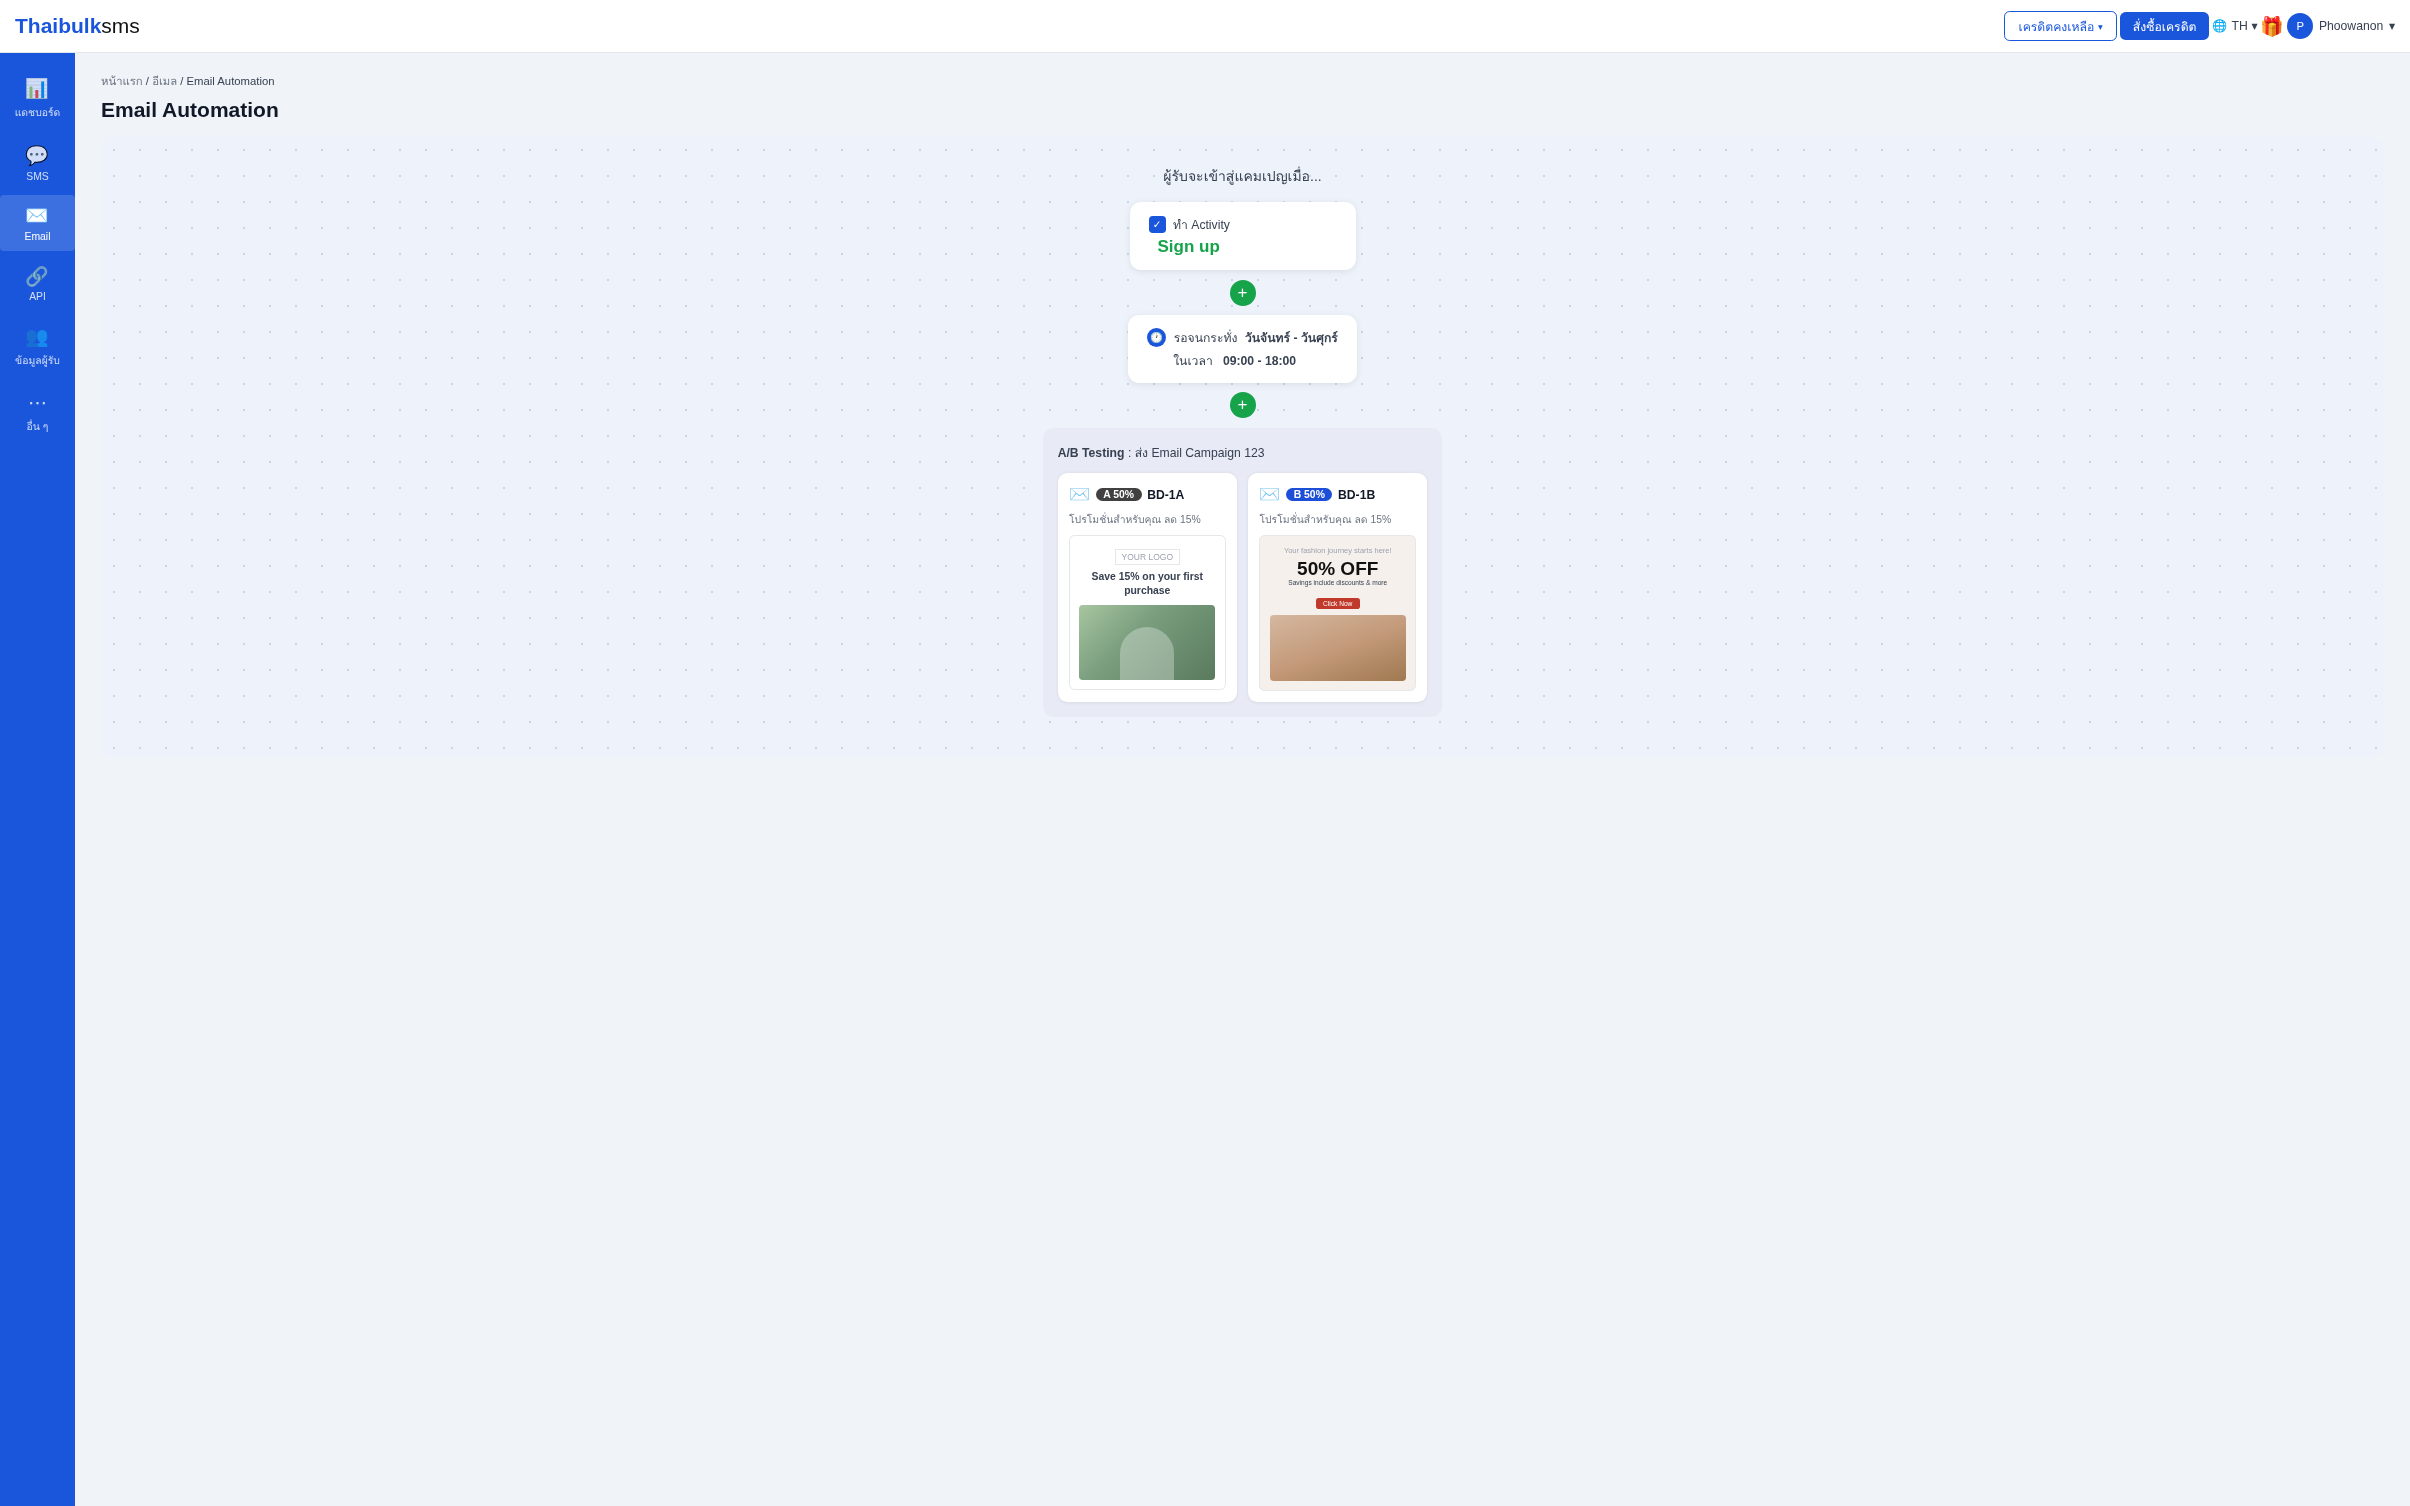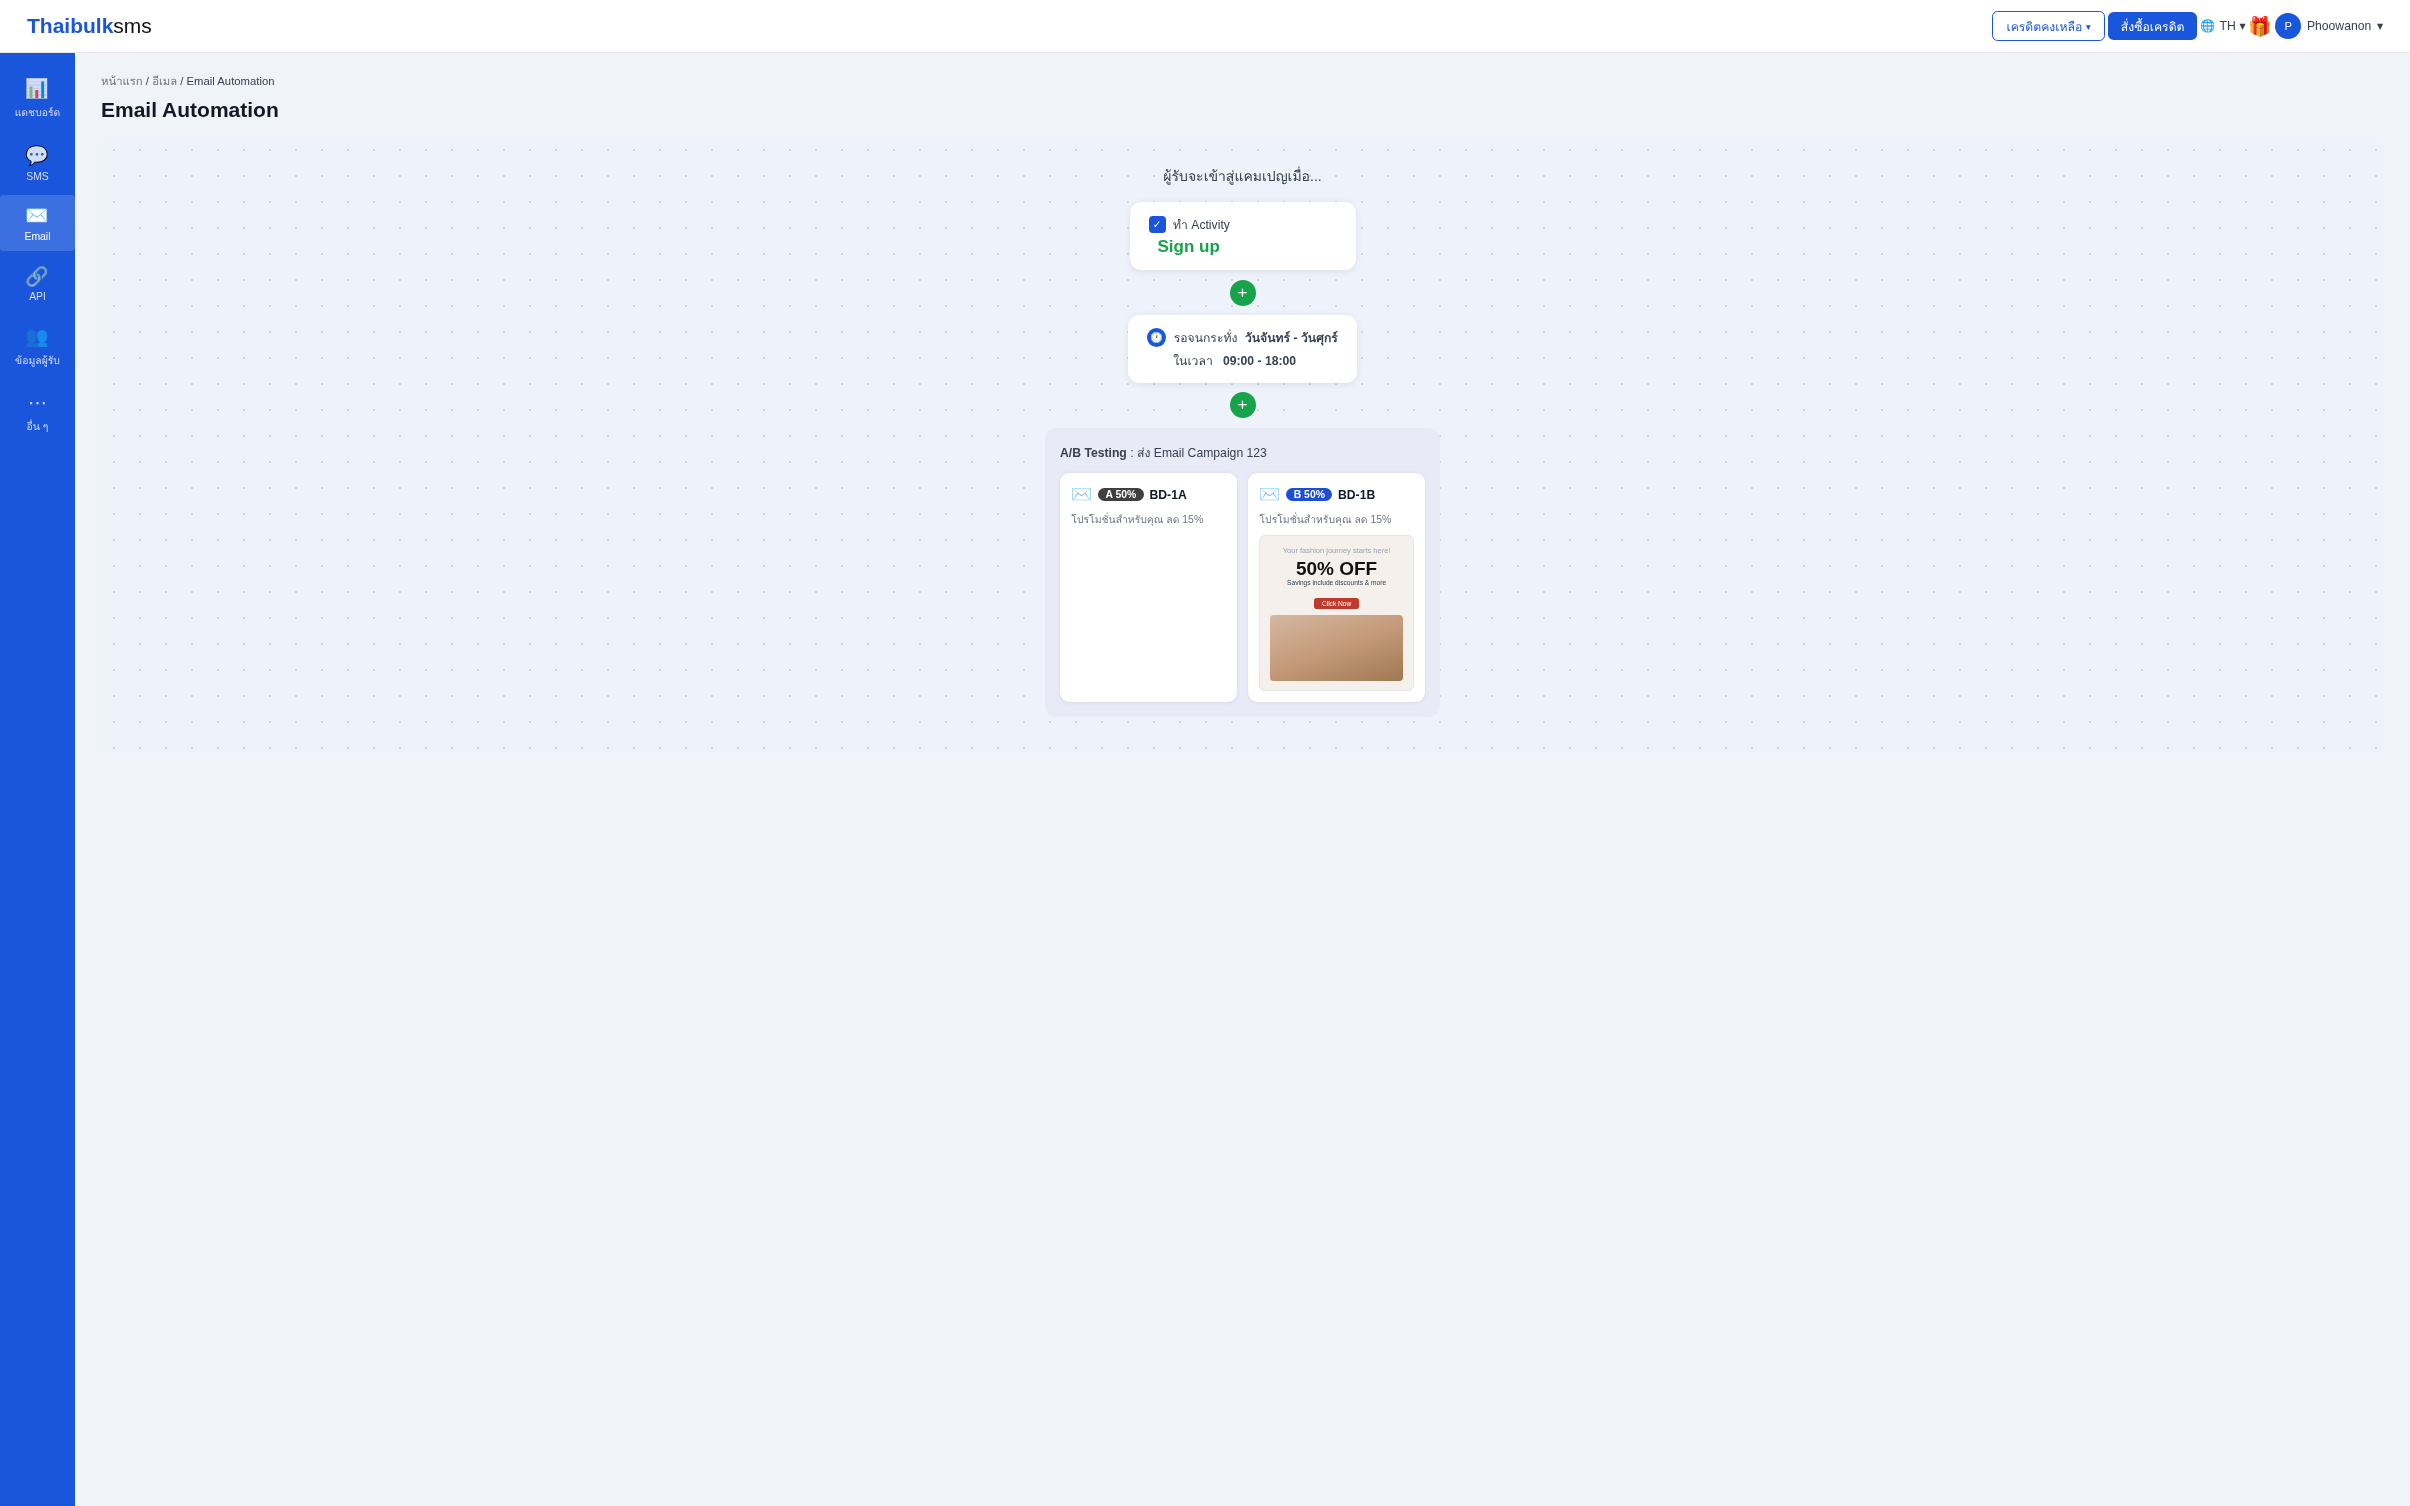--- a/index.html
+++ b/index.html
@@ -10,21 +10,21 @@
       display: flex;
       flex-direction: column;
     }
 
     
     .topnav {
       background: #fff;
       height: 53px;
       display: flex;
       align-items: center;
-      padding: 0 27px;
+      padding: 0 15px;
       border-bottom: 0.9px solid #e5e7eb;
       position: fixed;
       top: 0; left: 0; right: 0;
       z-index: 100;
     }
     .logo {
       font-size: 21px;
       font-weight: 700;
       color: #1a56db;
       margin-right: auto;
@@ -515,20 +515,25 @@
         </div>
         <div class="ab-variants">
 
           <div class="ab-card">
             <div class="ab-card-header">
               <span class="email-icon">✉️</span>
               <span class="badge-a">A 50%</span>
               <span class="ab-card-name">BD-1A</span>
             </div>
             <div class="ab-card-desc">โปรโมชั่นสำหรับคุณ ลด 15%</div>
+            <div class="email-preview preview-a">
+              <div class="preview-logo">YOUR LOGO</div>
+              <div class="preview-headline">Save 15% on your first purchase</div>
+              <div class="preview-img"></div>
+            </div>
           </div>
 
           <div class="ab-card">
             <div class="ab-card-header">
               <span class="email-icon">✉️</span>
               <span class="badge-b">B 50%</span>
               <span class="ab-card-name">BD-1B</span>
             </div>
             <div class="ab-card-desc">โปรโมชั่นสำหรับคุณ ลด 15%</div>
             <div class="email-preview preview-b">

